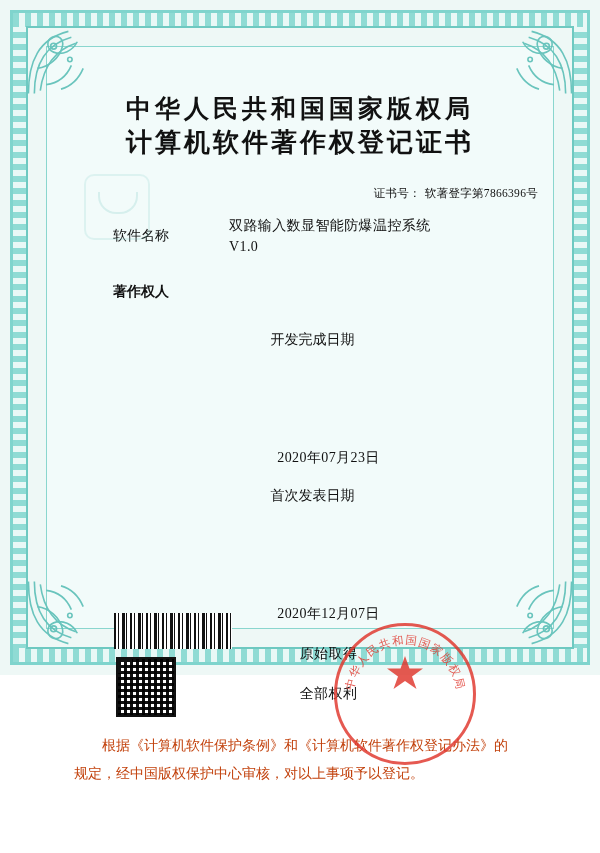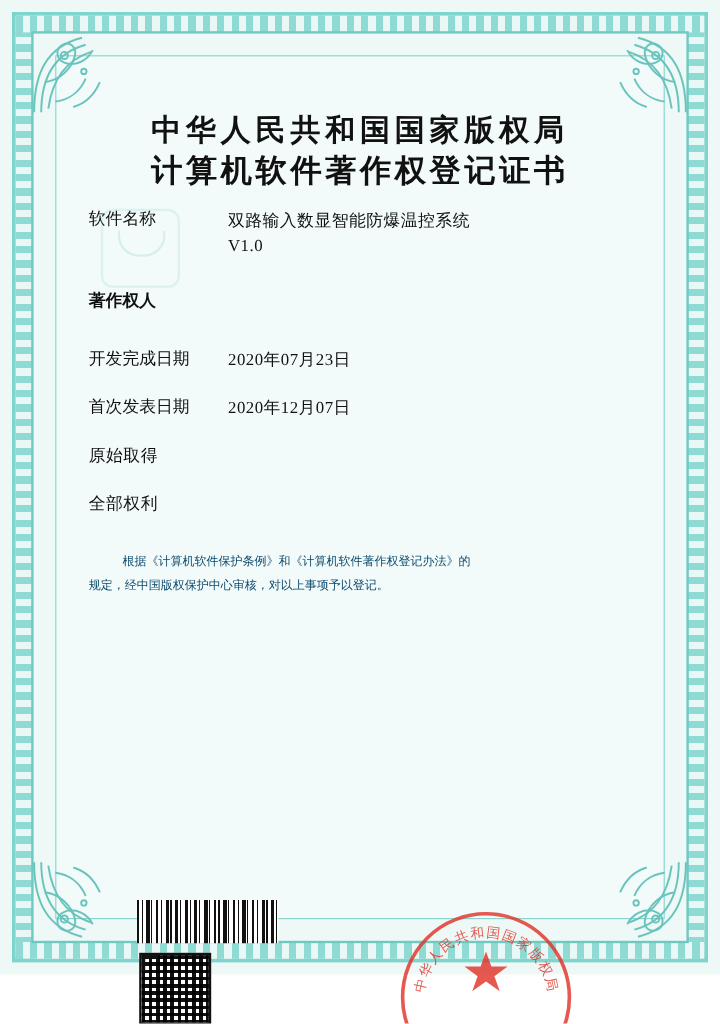--- a/index.html
+++ b/index.html
@@ -9,21 +9,21 @@
   }
   body {
     width: 600px;
     height: 853px;
     font-family: "Liberation Serif", serif;
     overflow: hidden;
   }
   .certificate {
     position: relative;
     width: 600px;
-    height: 812px;
+    height: 675px;
     background: #eef8f6;
     box-sizing: border-box;
   }
   
   .border-outer {
     position: absolute;
     left: 10px; top: 10px; right: 10px; bottom: 10px;
     border: 3px solid #7fd4cd;
     background:
       repeating-linear-gradient(90deg, #8fdbd4 0 6px, #e9f8f6 6px 12px) 0 0 / 100% 14px no-repeat,
@@ -112,51 +112,52 @@
     letter-spacing: .3px;
   }
   .cert-no .label { margin-right: 4px; }
 
   .fields {
     margin-top: 14px;
     padding-left: 18px;
   }
   .field-row {
     display: flex;
-    align-items: flex-start;
+    align-items: center;
     margin-bottom: 16px;
     font-size: 14px;
     color: #111;
+    margin-left: 39px;
   }
   .field-label {
     width: 116px;
     flex: 0 0 116px;
     letter-spacing: 0px;
   }
   .field-label.spaced {
     display: flex;
     justify-content: space-between;
   }
   .field-value {
     flex: 1;
     line-height: 1.5;
     letter-spacing: .4px;
   }
   .field-value .sub { display: block; }
 
   .block-2 { margin-top: 26px; font-weight: bold; }
   .block-3 { margin-top: 30px; }
-  .block-3 .field-row { margin-bottom: 19px; }
+  .block-3 .field-row { margin-bottom: 19px; flex-direction: column; }
 
   .statement {
     margin-top: 28px;
     padding: 0 6px 0 18px;
-    font-size: 10px;
+    font-size: 14px;
     line-height: 2.0;
-    color: #0c4a6e;
+    color: #c2410c;
     text-align: justify;
   }
   .statement .indent { margin-left: 28px; }
 
   .bottom {
     position: absolute;
     left: 0;
     right: 0;
     bottom: 6px;
   }
@@ -278,20 +279,23 @@
     </svg>
   </div>
 
   <div class="content">
 
     <div class="emblem-watermark"></div>
 
     <div class="title-1">中华人民共和国国家版权局</div>
     <div class="title-2">计算机软件著作权登记证书</div>
 
+    <div class="cert-no">
+      <span class="label">证书号：</span><span>软著登字第7866396号</span>
+    </div>
 
     <div class="fields">
       <div class="field-row">
         <div class="field-label spaced">软件名称</div>
         <div class="field-value">
           <span>双路输入数显智能防爆温控系统</span>
           <span class="sub">V1.0</span>
         </div>
       </div>
 

